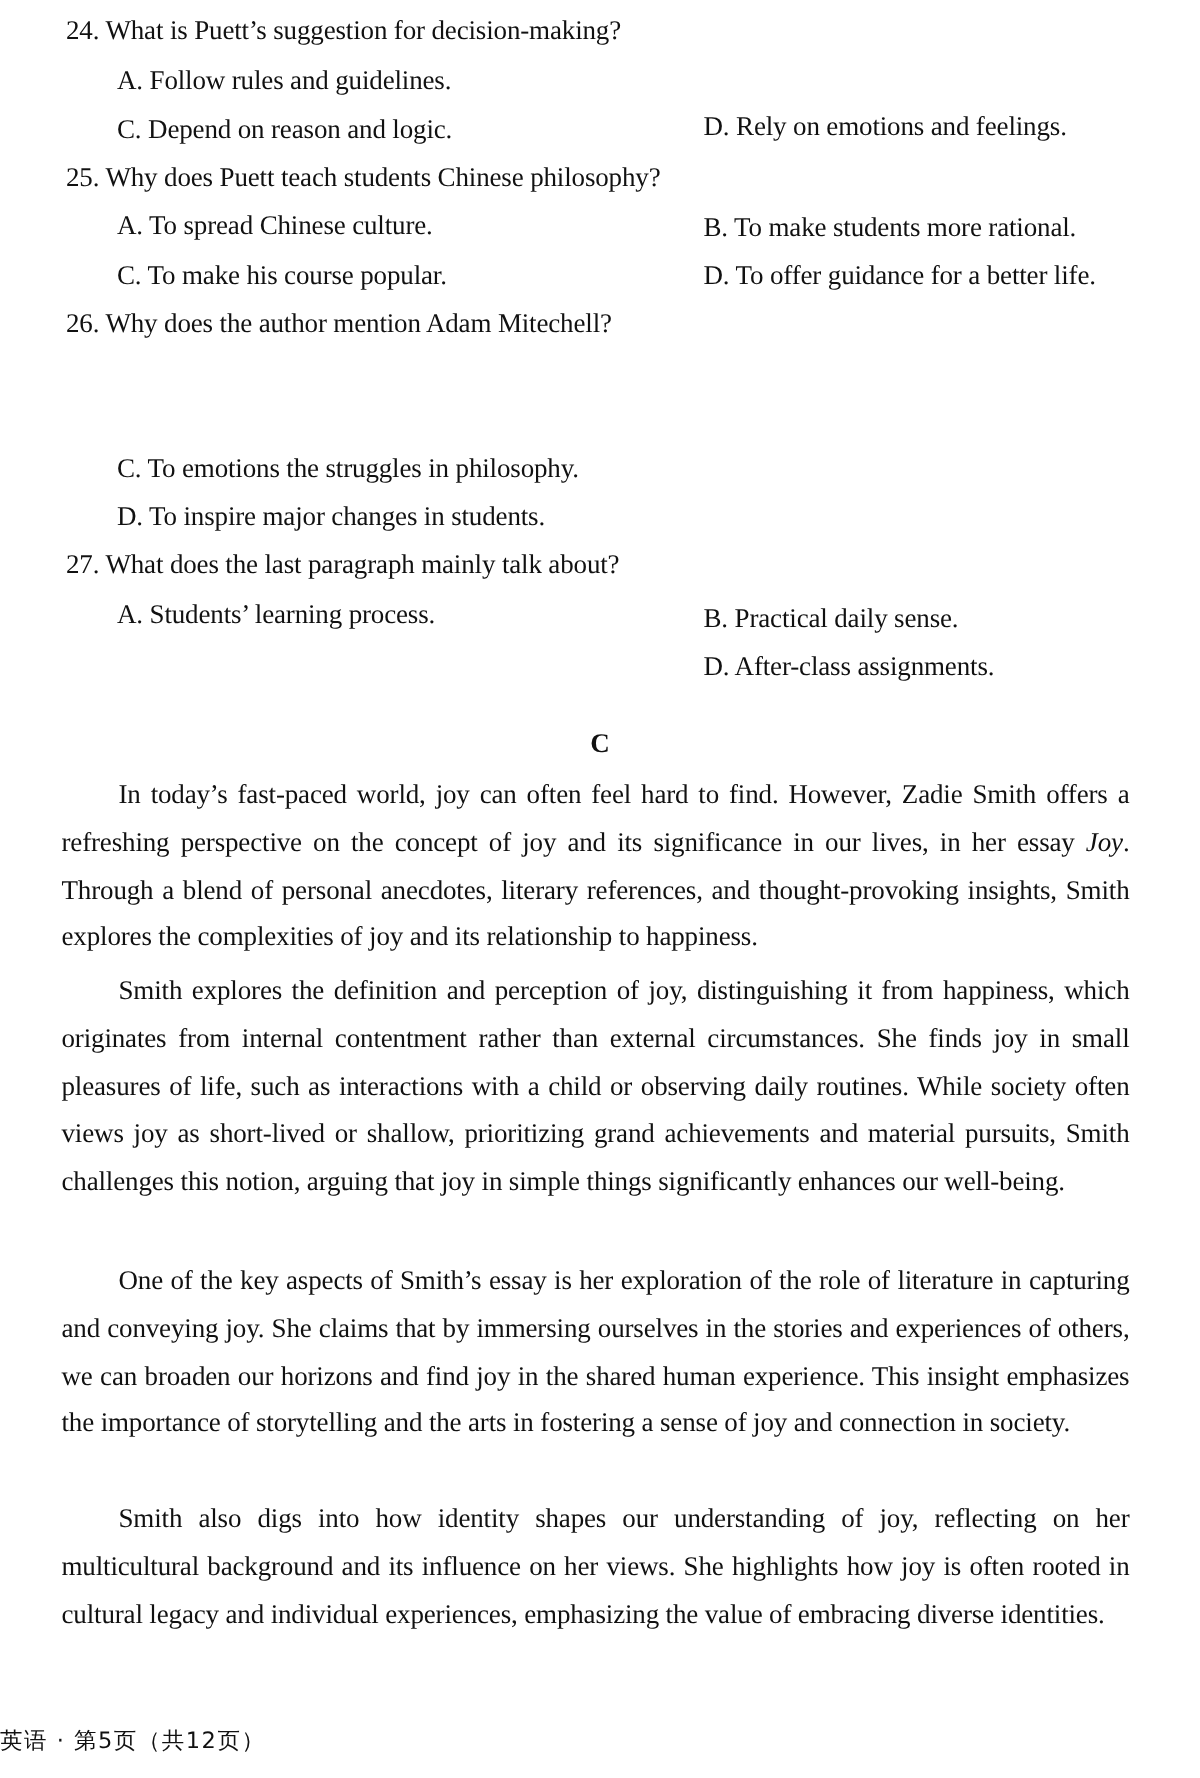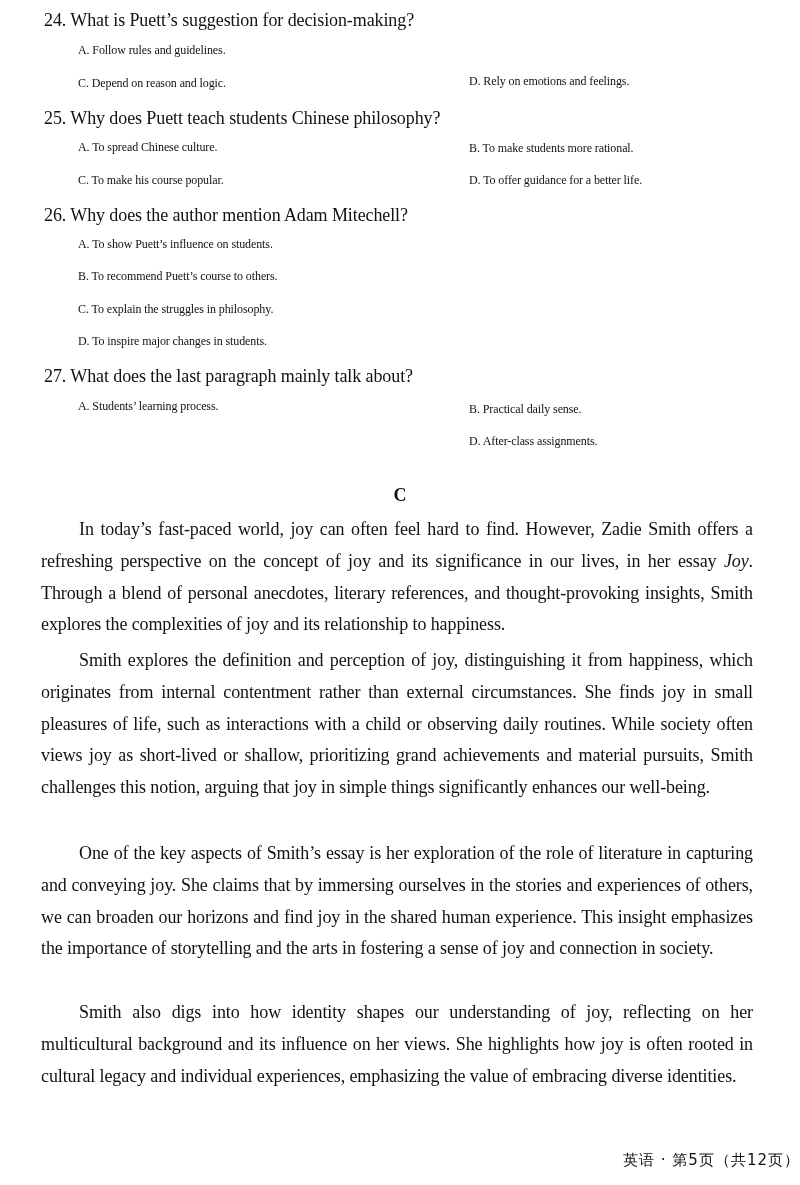--- a/index.html
+++ b/index.html
@@ -3,53 +3,51 @@
 <meta charset="utf-8">
 <style>
   html, body { margin: 0; padding: 0; background: #ffffff; }
   body {
     width: 800px; height: 1185px; position: relative; overflow: hidden;
     font-family: "Liberation Serif", "DejaVu Serif", serif;
     color: #111111;
   }
   .page { position: absolute; left: 0; top: 0; width: 800px; height: 1185px; }
   .q { position: absolute; left: 44px; font-size: 18px; white-space: nowrap; letter-spacing: -0.1px; }
-  .opt { position: absolute; font-size: 12px; white-space: nowrap; letter-spacing: -0.1px; }
+  .opt { position: absolute; font-size: 18px; white-space: nowrap; letter-spacing: -0.1px; }
   .col-a { left: 78px; }
   .col-b { left: 469px; }
   .section { position: absolute; left: 0; width: 800px; top: 485px; text-align: center; font-size: 18px; font-weight: bold; }
   .para {
     position: absolute; left: 41px; width: 712px;
     font-size: 18px; line-height: 31.8px; text-align: justify;
     text-indent: 38px; letter-spacing: -0.1px;
   }
   .para i { font-style: italic; margin-top: 12px; }
-  .footer { position: absolute; left: 0; width: 800px; top: 1151px; text-align: right; font-size: 15px;
+  .footer { position: absolute; left: 0; width: 800px; top: 1151px; text-align: left; font-size: 15px;
     font-family: "DejaVu Sans", sans-serif; letter-spacing: 1px; }
 </style>
 </head>
 <body>
 
 <div class="page">
 
   <div class="q" style="top:10px">24. What is Puett’s suggestion for decision-making?</div>
   <div class="opt col-a" style="top:43px">A. Follow rules and guidelines.</div>
   <div class="opt col-a" style="top:76px">C. Depend on reason and logic.</div>
   <div class="opt col-b" style="top:74px">D. Rely on emotions and feelings.</div>
 
   <div class="q" style="top:108px">25. Why does Puett teach students Chinese philosophy?</div>
   <div class="opt col-a" style="top:140px">A. To spread Chinese culture.</div>
   <div class="opt col-b" style="top:141px">B. To make students more rational.</div>
   <div class="opt col-b" style="top:173px">D. To offer guidance for a better life.</div>
   <div class="opt col-a" style="top:173px">C. To make his course popular.</div>
 
   <div class="q" style="top:205px">26. Why does the author mention Adam Mitechell?</div>
-  <div class="opt col-a" style="top:237px">A. To show Puett’s influence on students.</div>
-  <div class="opt col-a" style="top:269px">B. To recommend Puett’s course to others.</div>
-  <div class="opt col-a" style="top:302px">C. To explain the struggles in philosophy.</div>
+  <div class="opt col-a" style="top:302px">C. To emotions the struggles in philosophy.</div>
   <div class="opt col-a" style="top:334px">D. To inspire major changes in students.</div>
 
   <div class="q" style="top:366px">27. What does the last paragraph mainly talk about?</div>
   <div class="opt col-a" style="top:399px">A. Students’ learning process.</div>
   <div class="opt col-b" style="top:402px">B. Practical daily sense.</div>
   <div class="opt col-b" style="top:434px">D. After-class assignments.</div>
 
   <div class="section">C</div>
 
   <div class="para" style="top:514px"><span>In today’s fast-paced world, joy can often feel hard to find. However, Zadie Smith offers a refreshing perspective on the concept of joy and its significance in our lives, in her essay </span><i>Joy</i><span>. Through a blend of personal anecdotes, literary references, and thought-provoking insights, Smith explores the complexities of joy and its relationship to happiness.</span></div>

